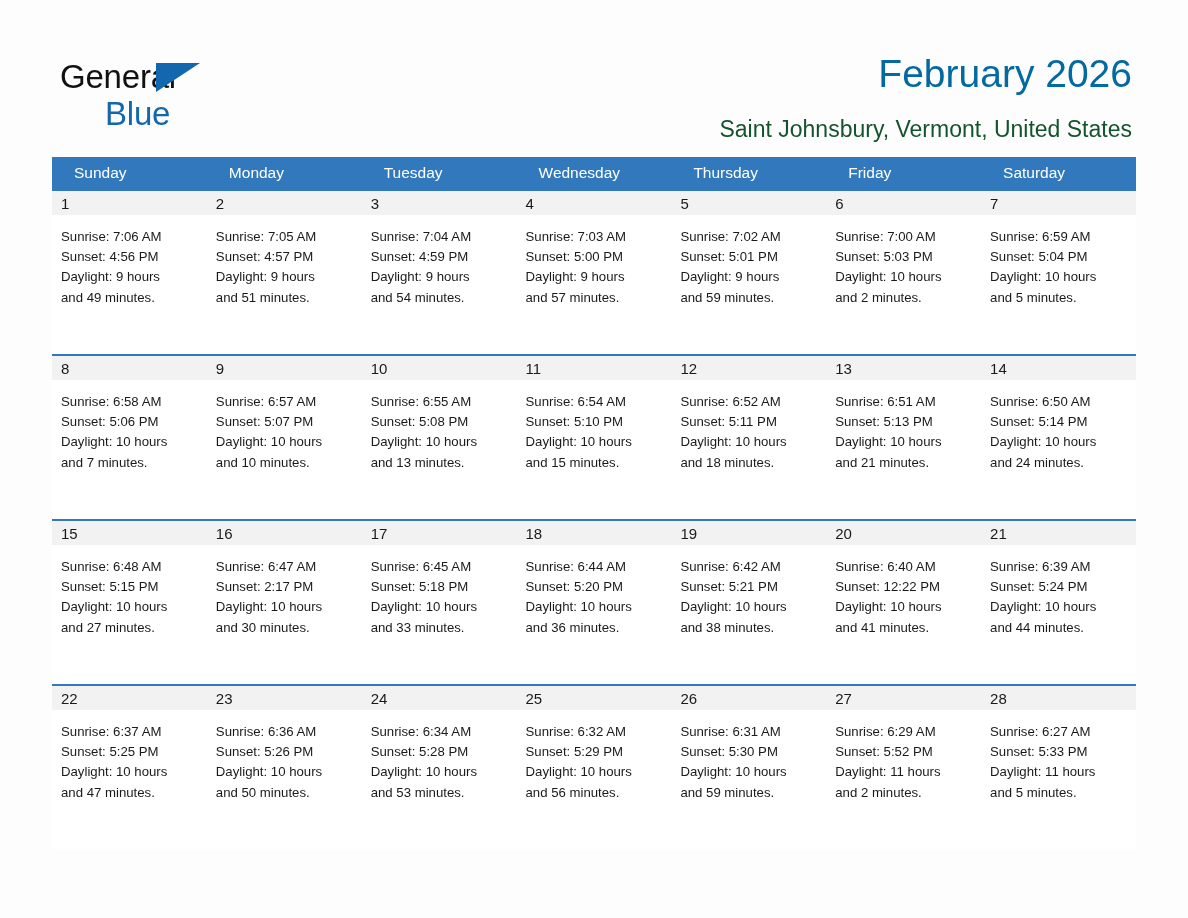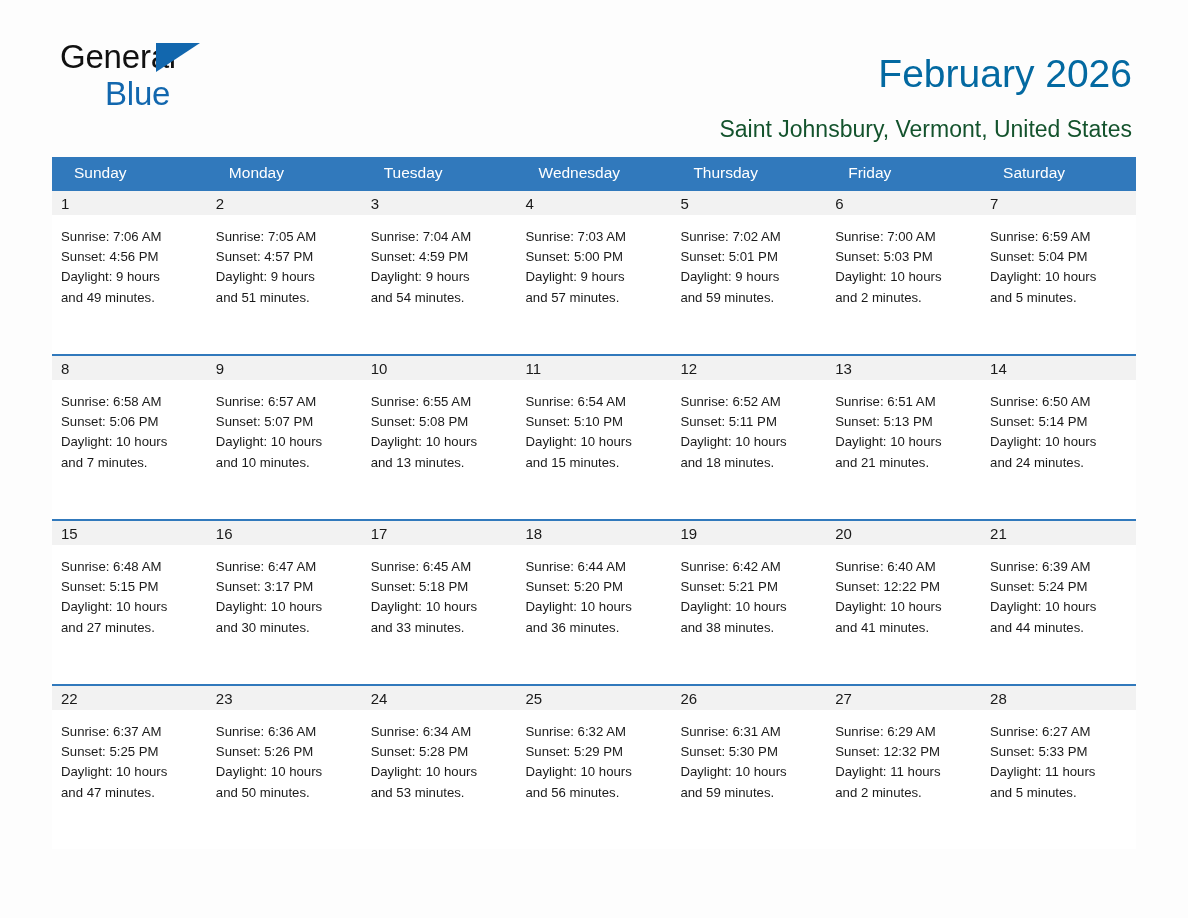--- a/index.html
+++ b/index.html
@@ -25,21 +25,21 @@
   
   .header {
     position: relative;
     height: 110px;
     padding: 0 52px;
     box-sizing: border-box;
   }
   .brand {
     position: absolute;
     left: 60px;
-    top: 40px;
+    top: 60px;
     width: 220px;
     height: 66px;
     line-height: 1;
     user-select: none;
   }
   .brand-row1 {
     position: relative;
     font-size: 33px;
     letter-spacing: -0.2px;
     color: #111111;
@@ -341,21 +341,21 @@
               <div>Daylight: 10 hours</div>
               <div>and 27 minutes.</div>
             </div>
           </div>
         </td>
         <td>
           <div class="daycell">
             <div class="daynum-band">16</div>
             <div class="daybody">
               <div>Sunrise: 6:47 AM</div>
-              <div>Sunset: 3:17 PM</div>
+              <div>Sunset: 2:17 PM</div>
               <div>Daylight: 10 hours</div>
               <div>and 30 minutes.</div>
             </div>
           </div>
         </td>
         <td>
           <div class="daycell">
             <div class="daynum-band">17</div>
             <div class="daybody">
               <div>Sunrise: 6:45 AM</div>
@@ -465,21 +465,21 @@
               <div>Daylight: 10 hours</div>
               <div>and 59 minutes.</div>
             </div>
           </div>
         </td>
         <td>
           <div class="daycell">
             <div class="daynum-band">27</div>
             <div class="daybody">
               <div>Sunrise: 6:29 AM</div>
-              <div>Sunset: 12:32 PM</div>
+              <div>Sunset: 5:52 PM</div>
               <div>Daylight: 11 hours</div>
               <div>and 2 minutes.</div>
             </div>
           </div>
         </td>
         <td>
           <div class="daycell">
             <div class="daynum-band">28</div>
             <div class="daybody">
               <div>Sunrise: 6:27 AM</div>

